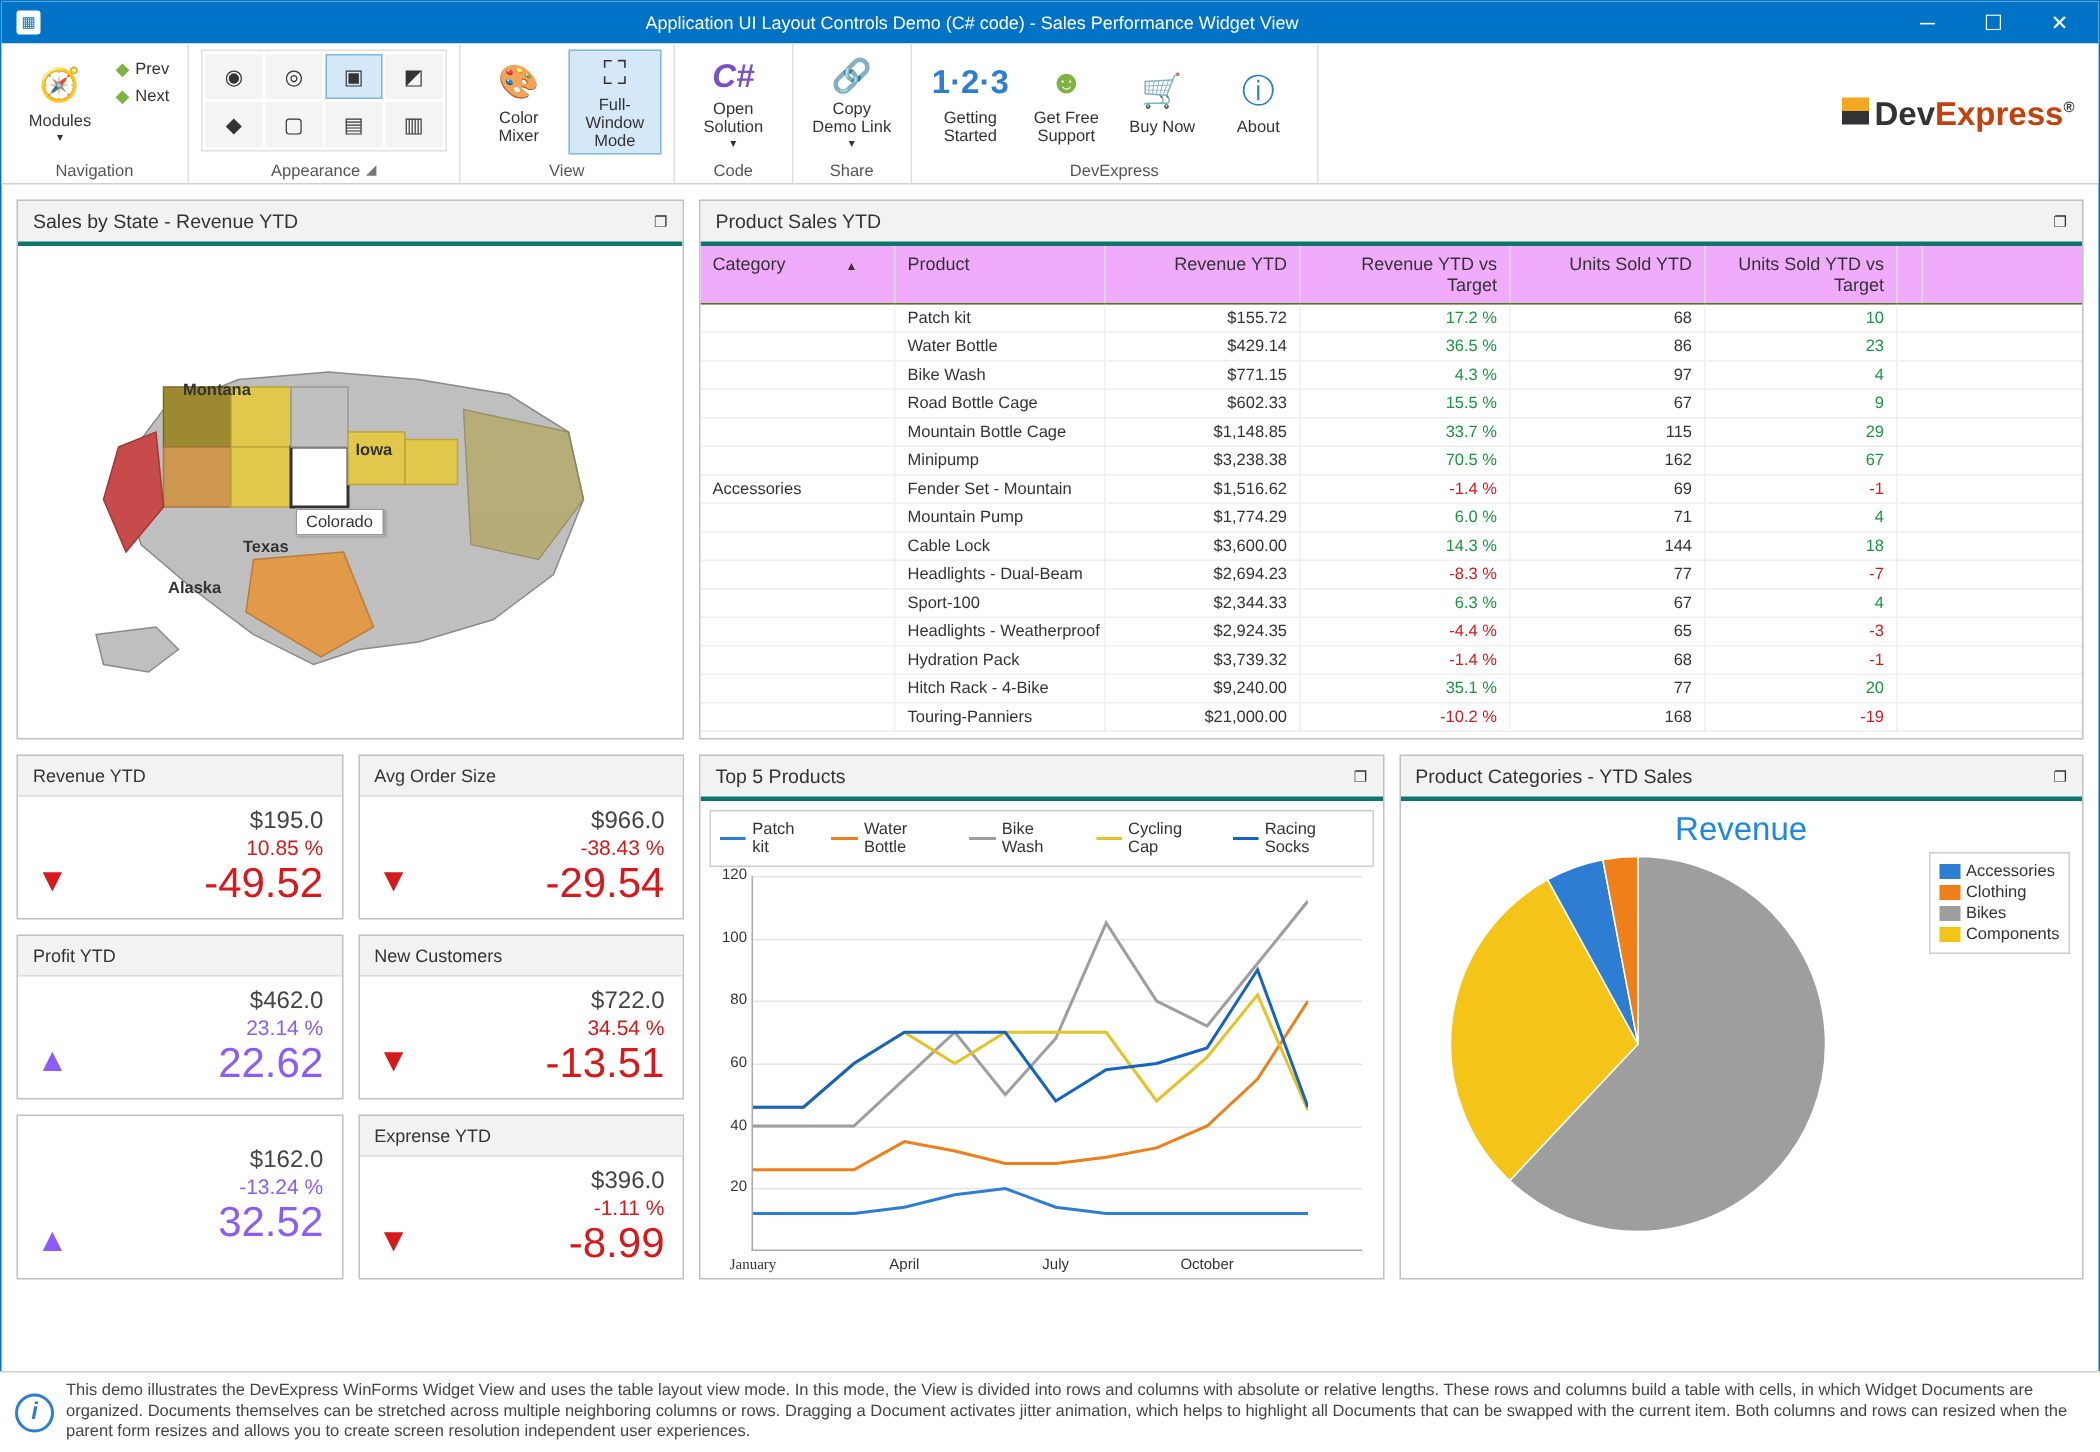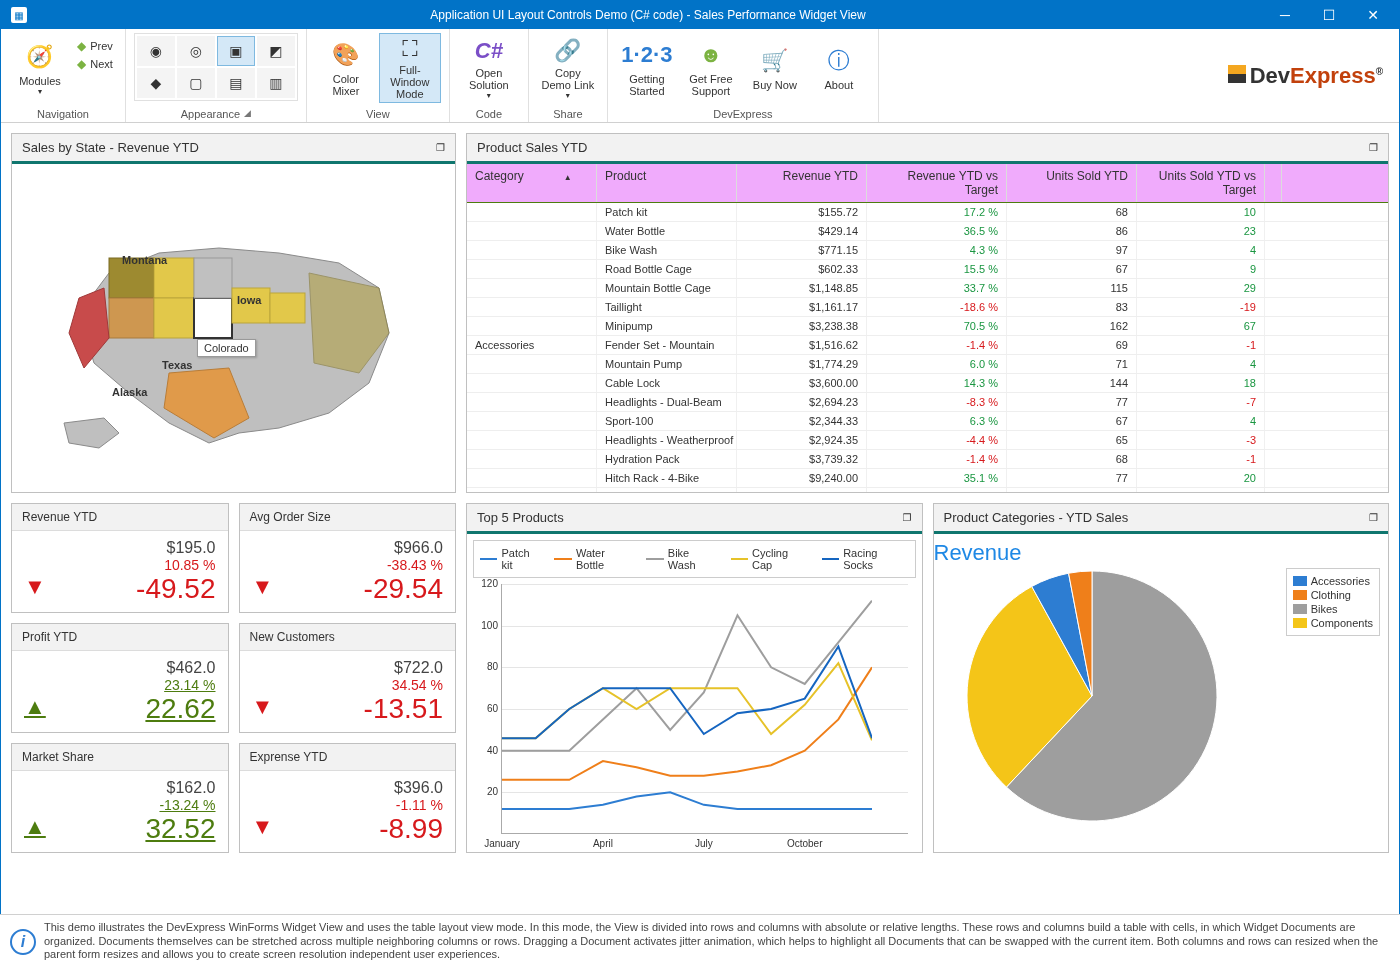--- a/index.html
+++ b/index.html
@@ -62,36 +62,36 @@
 
 .kpi-grid { display:grid; grid-template-columns:1fr 1fr; grid-template-rows:1fr 1fr 1fr; gap:10px; height:100%; }
 .kpi { border:1px solid #c0c0c0; display:flex; flex-direction:column; }
 .kpi-title { background:#f2f2f2; padding:6px 10px; font-size:12px; border-bottom:1px solid #dcdcdc; }
 .kpi-body { flex:1; padding:6px 12px; display:flex; flex-direction:column; align-items:flex-end; justify-content:center; position:relative;}
 .kpi-val1 { font-size:16px; color:#444; }
 .kpi-pct { font-size:14px; }
 .kpi-big { font-size:28px; font-weight:400; }
 .kpi-arrow { position:absolute; left:12px; bottom:12px; font-size:22px; }
 .red { color:#d7191c; }
-.green { color:#4d7c0f;text-decoration:underline; }
+.green { color:#8b5cf6; }
 
 
 .bottom-right { display:grid; grid-template-columns:1fr 1fr; gap:10px; }
 
 
 .chart-legend-top { display:flex; gap:12px; justify-content:center; padding:6px; font-size:11px; border:1px solid #ccc; margin:6px; }
 .leg-item { display:flex; align-items:center; gap:4px; }
 .leg-line { width:18px; height:2px; }
 .chart-canvas { position:relative; height:250px; margin:0 14px 10px 34px; border-left:1px solid #aaa; border-bottom:1px solid #aaa; }
 .chart-canvas .ytick { position:absolute; left:-28px; font-size:10px; width:24px; text-align:right; }
 .chart-canvas .xtick { position:absolute; bottom:-16px; font-size:10px; transform:translateX(-50%); }
 .chart-canvas .hgrid { position:absolute; left:0; right:0; height:1px; background:#e5e5e5; }
 
 
-.pie-title { text-align:left; font-size:22px; color:#1e88e5; padding:6px 0 0 0; font-weight:300; }
+.pie-title { text-align:center; font-size:22px; color:#1e88e5; padding:6px 0 0 0; font-weight:300; }
 .pie-legend { position:absolute; top:34px; right:8px; border:1px solid #ccc; background:#fff; padding:4px 6px; font-size:11px; }
 .pie-legend .leg-item { margin:2px 0; }
 .leg-box { width:14px; height:10px; }
 
 
 .footer { position:absolute; bottom:0; left:0; right:0; height:54px; border-top:1px solid #d0d0d0; display:flex; align-items:center; padding:4px 10px; gap:8px; font-size:11px; color:#444; background:#fff;}
 .info-ic { width:26px; height:26px; border-radius:50%; border:2px solid #2d7dd2; color:#2d7dd2; display:flex; align-items:center; justify-content:center; font-weight:bold; font-style:italic; font-size:16px; flex-shrink:0;}
 </style>
 </head>
 <body>
@@ -299,28 +299,20 @@
           <div class="grid-row">
             <div class="colCat" style="text-align:left;"></div>
             <div class="colProd">Mountain Bottle Cage</div>
             <div class="colRev">$1,148.85</div>
             <div class="colRevT pos">33.7 %</div>
             <div class="colUnits">115</div>
             <div class="colUnitsT pos">29</div>
           </div>
           <div class="grid-row">
             <div class="colCat" style="text-align:left;"></div>
-            <div class="colProd">Taillight</div>
-            <div class="colRev">$1,161.17</div>
-            <div class="colRevT neg">-18.6 %</div>
-            <div class="colUnits">83</div>
-            <div class="colUnitsT neg">-19</div>
-          </div>
-          <div class="grid-row">
-            <div class="colCat" style="text-align:left;"></div>
             <div class="colProd">Minipump</div>
             <div class="colRev">$3,238.38</div>
             <div class="colRevT pos">70.5 %</div>
             <div class="colUnits">162</div>
             <div class="colUnitsT pos">67</div>
           </div>
           <div class="grid-row">
             <div class="colCat" style="text-align:left;">Accessories</div>
             <div class="colProd">Fender Set - Mountain</div>
             <div class="colRev">$1,516.62</div>
@@ -427,21 +419,20 @@
       <div class="kpi">
         <div class="kpi-title">New Customers</div>
         <div class="kpi-body">
           <div class="kpi-val1">$722.0</div>
           <div class="kpi-pct red">34.54 %</div>
           <div class="kpi-big red">-13.51</div>
           <div class="kpi-arrow red">▼</div>
         </div>
       </div>
       <div class="kpi">
-        <div class="kpi-title">Market Share</div>
         <div class="kpi-body">
           <div class="kpi-val1">$162.0</div>
           <div class="kpi-pct green">-13.24 %</div>
           <div class="kpi-big green">32.52</div>
           <div class="kpi-arrow green">▲</div>
         </div>
       </div>
       <div class="kpi">
         <div class="kpi-title">Exprense YTD</div>
         <div class="kpi-body">
@@ -489,21 +480,21 @@
             <div class="hgrid" style="top: 166.667px;"></div>
             <div class="ytick" style="top: 160.667px;">40</div>
             <div class="hgrid" style="top: 125px;"></div>
             <div class="ytick" style="top: 119px;">60</div>
             <div class="hgrid" style="top: 83.3333px;"></div>
             <div class="ytick" style="top: 77.3333px;">80</div>
             <div class="hgrid" style="top: 41.6667px;"></div>
             <div class="ytick" style="top: 35.6667px;">100</div>
             <div class="hgrid" style="top: 0px;"></div>
             <div class="ytick" style="top: -6px;">120</div>
-            <div class="xtick" style="left: 0px;">January</div>
+            <div class="xtick" style="left: 0px; font-family: Liberation Serif, serif;">January</div>
             <div class="xtick" style="left: 100.909px;">April</div>
             <div class="xtick" style="left: 201.818px;">July</div>
             <div class="xtick" style="left: 302.727px;">October</div>
             <svg width="370" height="250" style="position: absolute; left: 0px; top: 0px;">
               <path d="M0,225 L33.63636363636364,225 L67.27272727272728,225 L100.9090909090909,220.83333333333334 L134.54545454545456,212.5 L168.1818181818182,208.33333333333334 L201.8181818181818,220.83333333333334 L235.45454545454544,225 L269.0909090909091,225 L302.72727272727275,225 L336.3636363636364,225 L370,225 " stroke="#2d7dd2" fill="none" stroke-width="2"></path>
               <path d="M0,195.83333333333331 L33.63636363636364,195.83333333333331 L67.27272727272728,195.83333333333331 L100.9090909090909,177.08333333333331 L134.54545454545456,183.33333333333331 L168.1818181818182,191.66666666666666 L201.8181818181818,191.66666666666666 L235.45454545454544,187.5 L269.0909090909091,181.25 L302.72727272727275,166.66666666666669 L336.3636363636364,135.41666666666669 L370,83.33333333333334 " stroke="#ef7f1a" fill="none" stroke-width="2"></path>
               <path d="M0,166.66666666666669 L33.63636363636364,166.66666666666669 L67.27272727272728,166.66666666666669 L100.9090909090909,135.41666666666669 L134.54545454545456,104.16666666666666 L168.1818181818182,145.83333333333331 L201.8181818181818,108.33333333333334 L235.45454545454544,31.25 L269.0909090909091,83.33333333333334 L302.72727272727275,100 L336.3636363636364,58.333333333333314 L370,16.666666666666657 " stroke="#9e9e9e" fill="none" stroke-width="2"></path>
               <path d="M0,154.16666666666666 L33.63636363636364,154.16666666666666 L67.27272727272728,125 L100.9090909090909,104.16666666666666 L134.54545454545456,125 L168.1818181818182,104.16666666666666 L201.8181818181818,104.16666666666666 L235.45454545454544,104.16666666666666 L269.0909090909091,150 L302.72727272727275,120.83333333333331 L336.3636363636364,79.16666666666666 L370,156.25 " stroke="#e6c229" fill="none" stroke-width="2"></path>
               <path d="M0,154.16666666666666 L33.63636363636364,154.16666666666666 L67.27272727272728,125 L100.9090909090909,104.16666666666666 L134.54545454545456,104.16666666666666 L168.1818181818182,104.16666666666666 L201.8181818181818,150 L235.45454545454544,129.16666666666669 L269.0909090909091,125 L302.72727272727275,114.58333333333334 L336.3636363636364,62.5 L370,154.16666666666666 " stroke="#1565c0" fill="none" stroke-width="2"></path>
             </svg>

